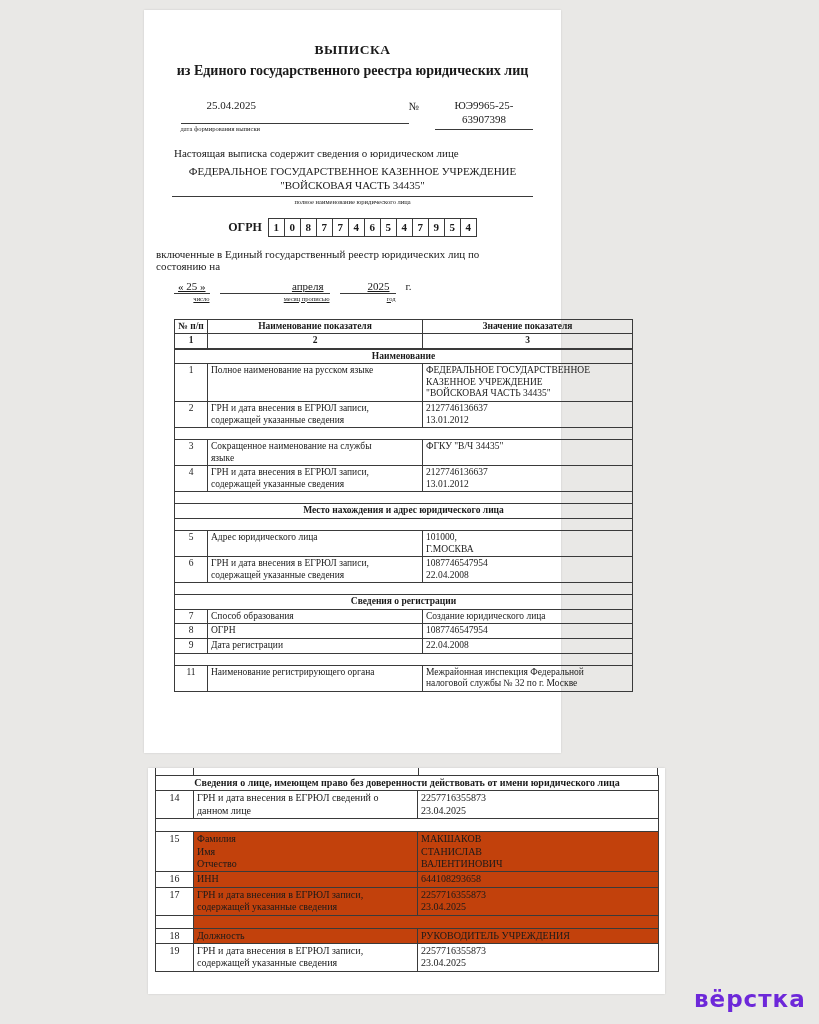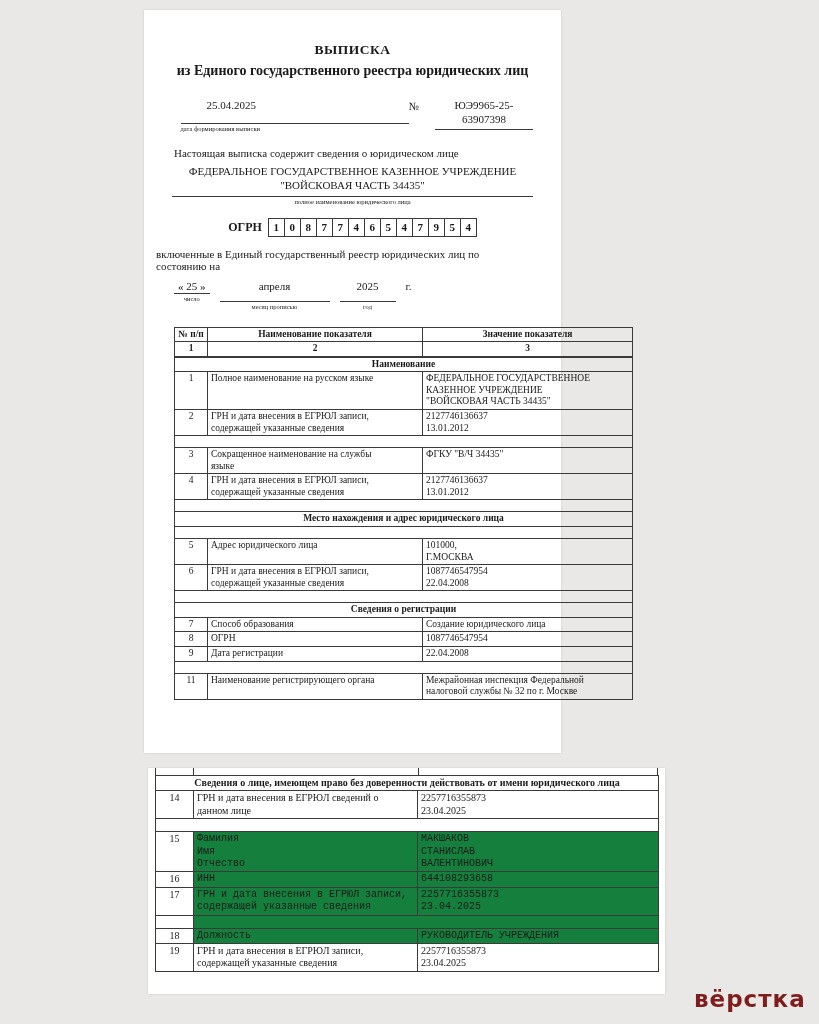--- a/index.html
+++ b/index.html
@@ -27,47 +27,47 @@
   .org-name{margin:6px 28px 0 28px;text-align:center;font-size:11px;line-height:1.25;
             border-bottom:1px solid #3a3a3a;padding-bottom:3px;}
   .org-caption{text-align:center;font-size:6.5px;margin-top:1px;}
   .ogrn-row{display:flex;justify-content:center;align-items:center;margin-top:13px;}
   .ogrn-label{font-weight:bold;font-size:12px;margin-right:7px;}
   .ogrn-boxes{display:flex;}
   .ogrn-box{width:15px;height:17px;border:1px solid #3a3a3a;margin-left:-1px;
             display:flex;align-items:center;justify-content:center;font-size:11px;font-weight:bold;}
   .included-line{font-size:11px;margin:11px 30px 0 12px;}
   .asof-row{display:flex;margin:8px 30px 0 30px;font-size:11px;align-items:flex-start;}
-  .asof-seg{margin-right:10px;text-align:center;}
-  .asof-val{border-bottom:1px solid #3a3a3a;padding:0 6px 9px 6px;}
+  .asof-seg{margin-right:10px;text-align:right;text-decoration:underline;}
+  .asof-val{border-bottom:1px solid #3a3a3a;padding:0 6px 1px 6px;}
   .asof-day .asof-val{padding:0 4px 1px 4px;}
   .asof-month .asof-val{min-width:98px;}
   .asof-year .asof-val{min-width:44px;}
   .asof-g{margin-top:0;}
 
   
   table.doc{border-collapse:collapse;table-layout:fixed;padding-left:8px;}
   table.doc td,table.doc th{border:1px solid #3a3a3a;vertical-align:top;
       padding:1px 3px;font-weight:normal;overflow:hidden;}
   .t1{width:458px;margin:17px 0 0 30px;font-size:9.5px;line-height:1.22;border:1.5px solid #3a3a3a;}
   .t1 thead th{text-align:center;font-weight:bold;}
   .t1 tr.subhead th{font-weight:bold;border-bottom:2px solid #3a3a3a;}
   .t2{width:503px;margin:0 0 0 7px;font-size:10px;line-height:1.24;border:1.5px solid #3a3a3a;}
   tr.sec td{text-align:center;font-weight:bold;}
   td.numcol{text-align:center;}
   td.pre{white-space:pre-line;}
   tr.spacer td{height:11px;padding:0;}
   .t2 tr.spacer td{height:12px;}
-  td.hl{background:#15803d;font-family:Liberation Mono, monospace;}
+  td.hl{background:#c2410c;}
   
   .stub{position:relative;height:7px;}
   .stub i{position:absolute;top:0;bottom:0;width:1px;background:#3a3a3a;}
 
   .watermark{position:absolute;left:694px;top:986px;font-family:"DejaVu Sans","Liberation Sans",sans-serif;
-             font-size:23px;font-weight:bold;color:#7f1d1d;letter-spacing:1px;}
+             font-size:23px;font-weight:bold;color:#6d28d9;letter-spacing:1px;}
 </style>
 </head>
 <body>
 
 <div class="canvas">
 
   <div class="page page1">
 
     <div class="doc-title">ВЫПИСКА</div>
     <div class="doc-subtitle">из Единого государственного реестра юридических лиц</div>

